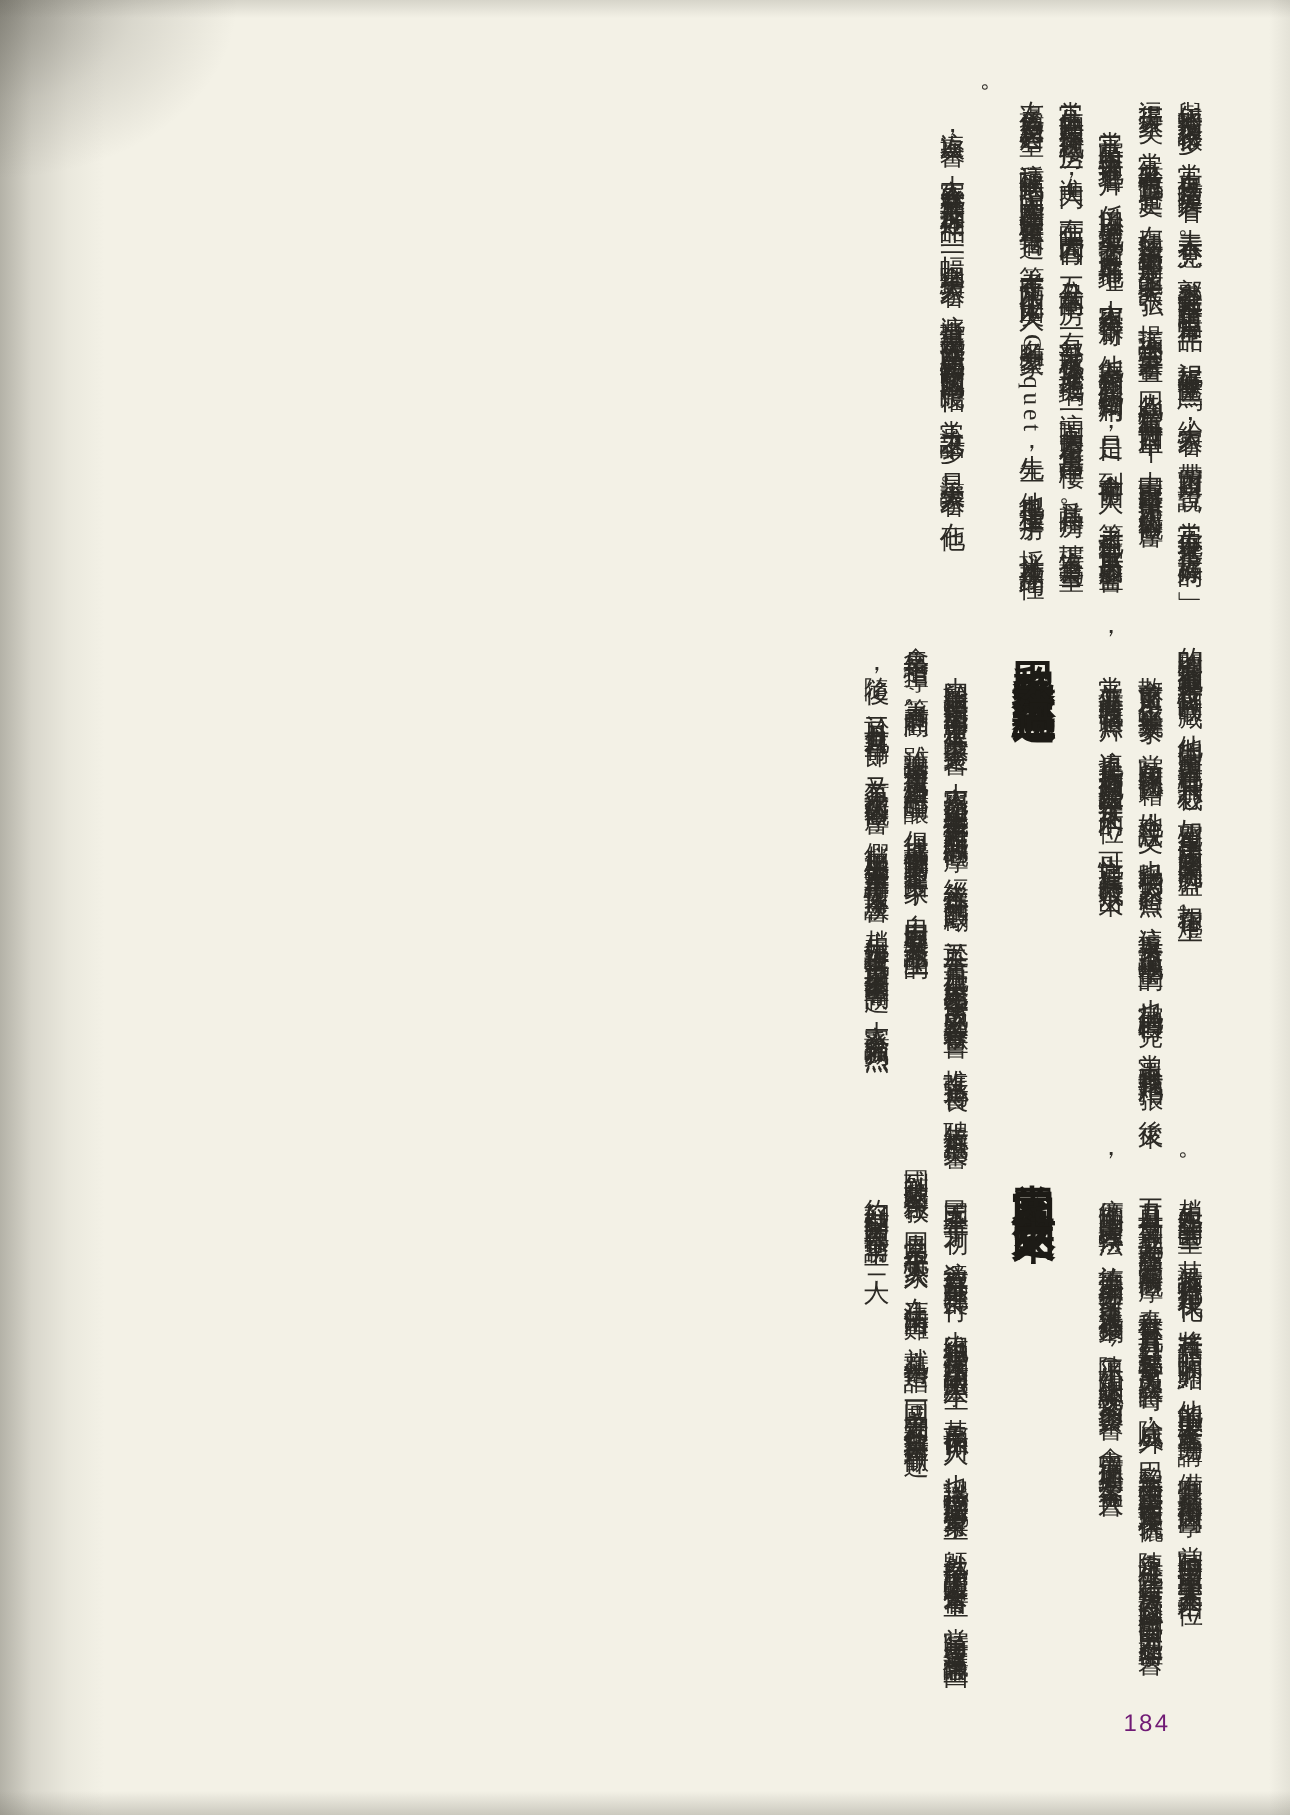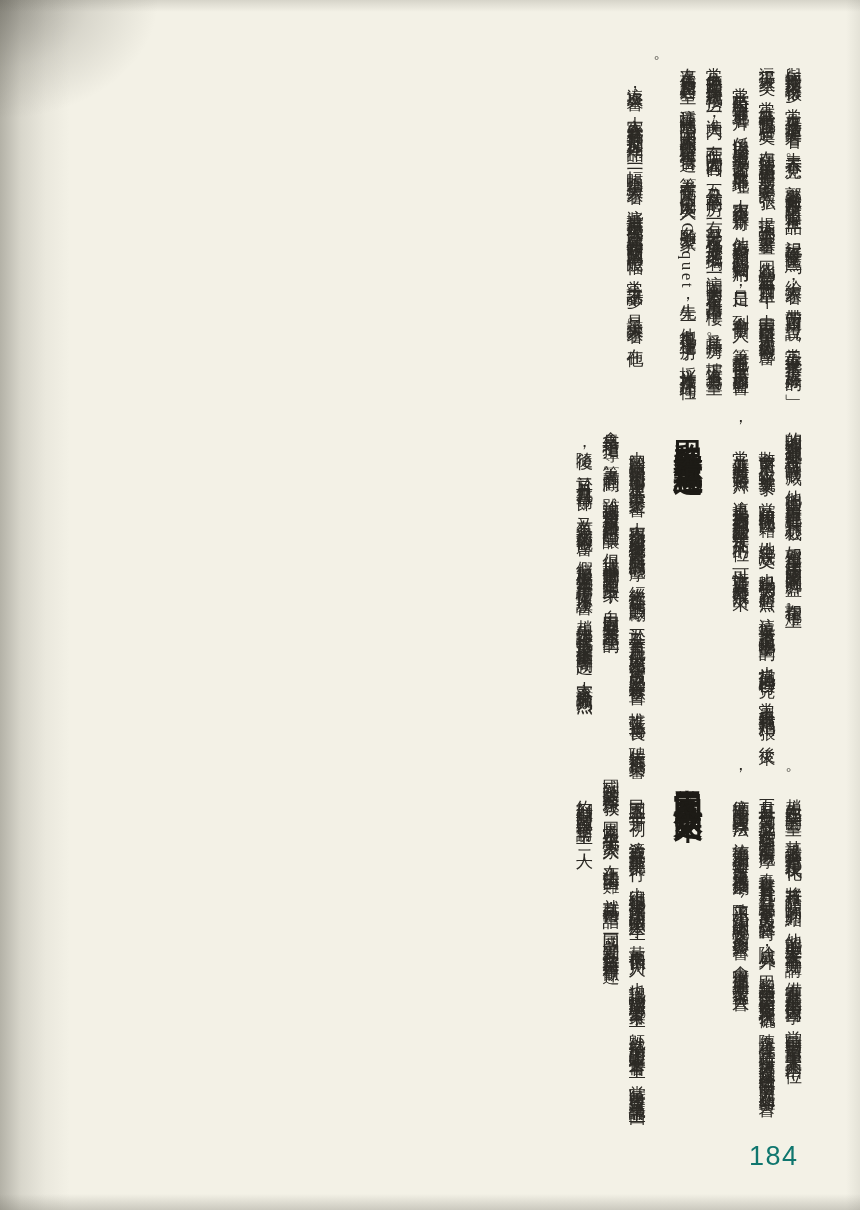--- a/index.html
+++ b/index.html
@@ -73,23 +73,23 @@
     font-weight: 700;
     color: #1d1b16;
     text-indent: 0;
   }
 
   .page-number {
     position: absolute;
     left: 749px;
     top: 1141px;
     font-family: "Liberation Sans", "DejaVu Sans", sans-serif;
-    font-size: 27px;
+    font-size: 16px;
     letter-spacing: 1.5px;
-    color: #0f766e;
+    color: #701a75;
   }
 </style>
 </head>
 <body>
 
 <div class="page">
 
   <div class="edge edge-left"></div>
   <div class="edge edge-topleft"></div>
   <div class="edge edge-top"></div>

